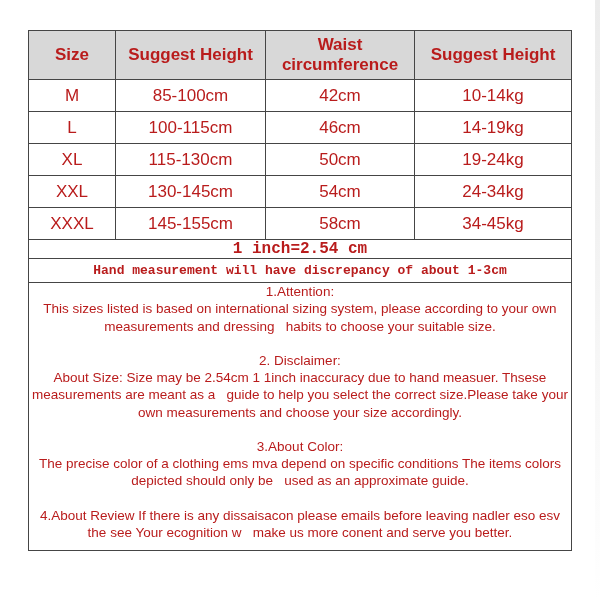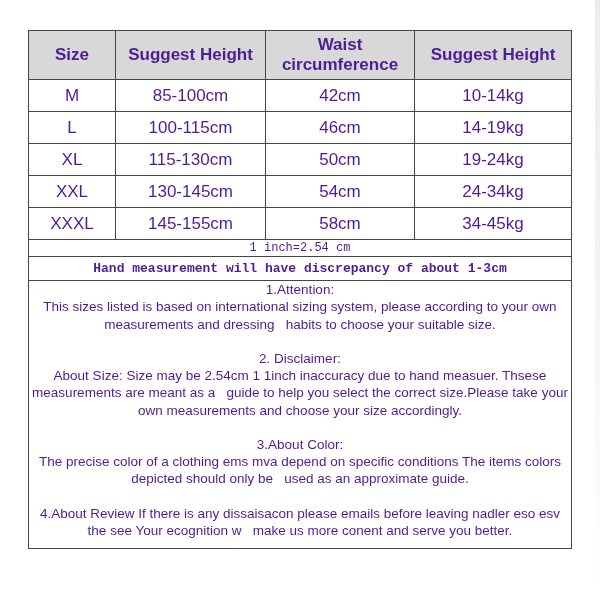--- a/index.html
+++ b/index.html
@@ -7,21 +7,21 @@
     padding: 0;
     background: #ffffff;
   }
   .canvas {
     position: relative;
     width: 600px;
     height: 600px;
     background: #ffffff;
     overflow: hidden;
     font-family: "Liberation Sans", sans-serif;
-    color: #4c1d95;
+    color: #b91c1c;
   }
   .edge-artifact {
     position: absolute;
     top: 0;
     right: 0;
     width: 5px;
     height: 100%;
     background: linear-gradient(to bottom, #ececec 0%, #f3f3f3 45%, #ffffff 100%);
   }
   .sheet {
@@ -57,22 +57,22 @@
   }
   tbody tr.data-row td {
     font-size: 17px;
     font-weight: normal;
   }
   tr.inch-row {
     height: 17px;
   }
   tr.inch-row td {
     font-family: "Liberation Mono", monospace;
-    font-weight: normal;
-    font-size: 12px;
+    font-weight: bold;
+    font-size: 16px;
     margin-left: 32px;
   }
   tr.hand-row {
     height: 24px;
   }
   tr.hand-row td {
     font-family: "Liberation Mono", monospace;
     font-weight: bold;
     font-size: 13px;
   }

